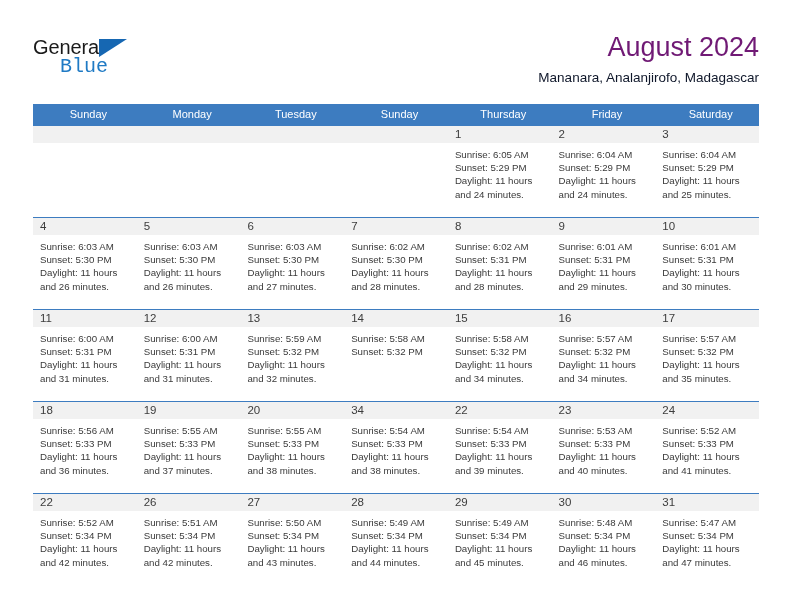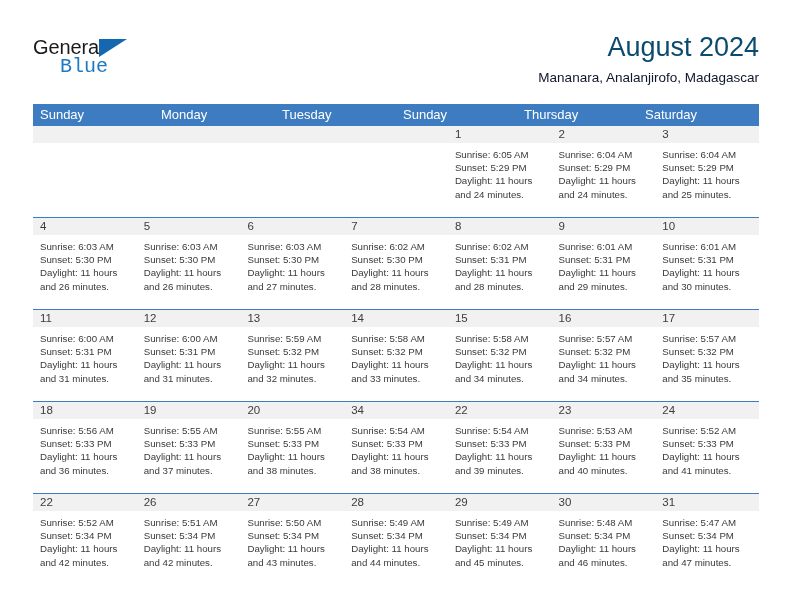--- a/index.html
+++ b/index.html
@@ -65,21 +65,21 @@
   }
 
   .title-block {
     position: absolute;
     right: 0;
     top: 0;
     text-align: right;
   }
   .cal-title {
     font-size: 27px;
-    color: #0c4a6e;
+    color: #701a75;
     font-weight: 400;
     line-height: 34px;
     white-space: nowrap;
   }
   .cal-subtitle {
     font-size: 13.5px;
     color: #0f172a;
     font-weight: 400;
     line-height: 20px;
     margin-top: 4px;
@@ -95,25 +95,26 @@
   }
 
   .weekday-row {
     display: flex;
     background: #3d7cc0;
     height: 21px;
   }
   .weekday {
     flex: 1 1 0;
     color: #ffffff;
-    font-size: 13px;
+    font-size: 11px;
     line-height: 21px;
     padding-left: 7px;
     white-space: nowrap;
     overflow: hidden;
+    text-align: center;
   }
 
   .week {
     position: relative;
     border-top: 1.5px solid #3d7cc0;
   }
   .week:first-of-type { border-top: none; }
 
   .daynum-band {
     display: flex;
@@ -164,20 +165,21 @@
   </div>
 
   <div class="calendar">
 
     <div class="weekday-row">
       <div class="weekday">Sunday</div>
       <div class="weekday">Monday</div>
       <div class="weekday">Tuesday</div>
       <div class="weekday">Sunday</div>
       <div class="weekday">Thursday</div>
+      <div class="weekday">Friday</div>
       <div class="weekday">Saturday</div>
     </div>
 
     <div class="week">
       <div class="daynum-band">
         <div class="daynum"></div>
         <div class="daynum"></div>
         <div class="daynum"></div>
         <div class="daynum"></div>
         <div class="daynum">1</div>
@@ -294,21 +296,20 @@
           <div class="daylight-wrap">Daylight: 11 hours and 31 minutes.</div>
         </div>
         <div class="cell-detail">
           <div>Sunrise: 5:59 AM</div>
           <div>Sunset: 5:32 PM</div>
           <div class="daylight-wrap">Daylight: 11 hours and 32 minutes.</div>
         </div>
         <div class="cell-detail">
           <div>Sunrise: 5:58 AM</div>
           <div>Sunset: 5:32 PM</div>
-          <div class="daylight-wrap">Daylight: 11 hours and 33 minutes.</div>
         </div>
         <div class="cell-detail">
           <div>Sunrise: 5:58 AM</div>
           <div>Sunset: 5:32 PM</div>
           <div class="daylight-wrap">Daylight: 11 hours and 34 minutes.</div>
         </div>
         <div class="cell-detail">
           <div>Sunrise: 5:57 AM</div>
           <div>Sunset: 5:32 PM</div>
           <div class="daylight-wrap">Daylight: 11 hours and 34 minutes.</div>

